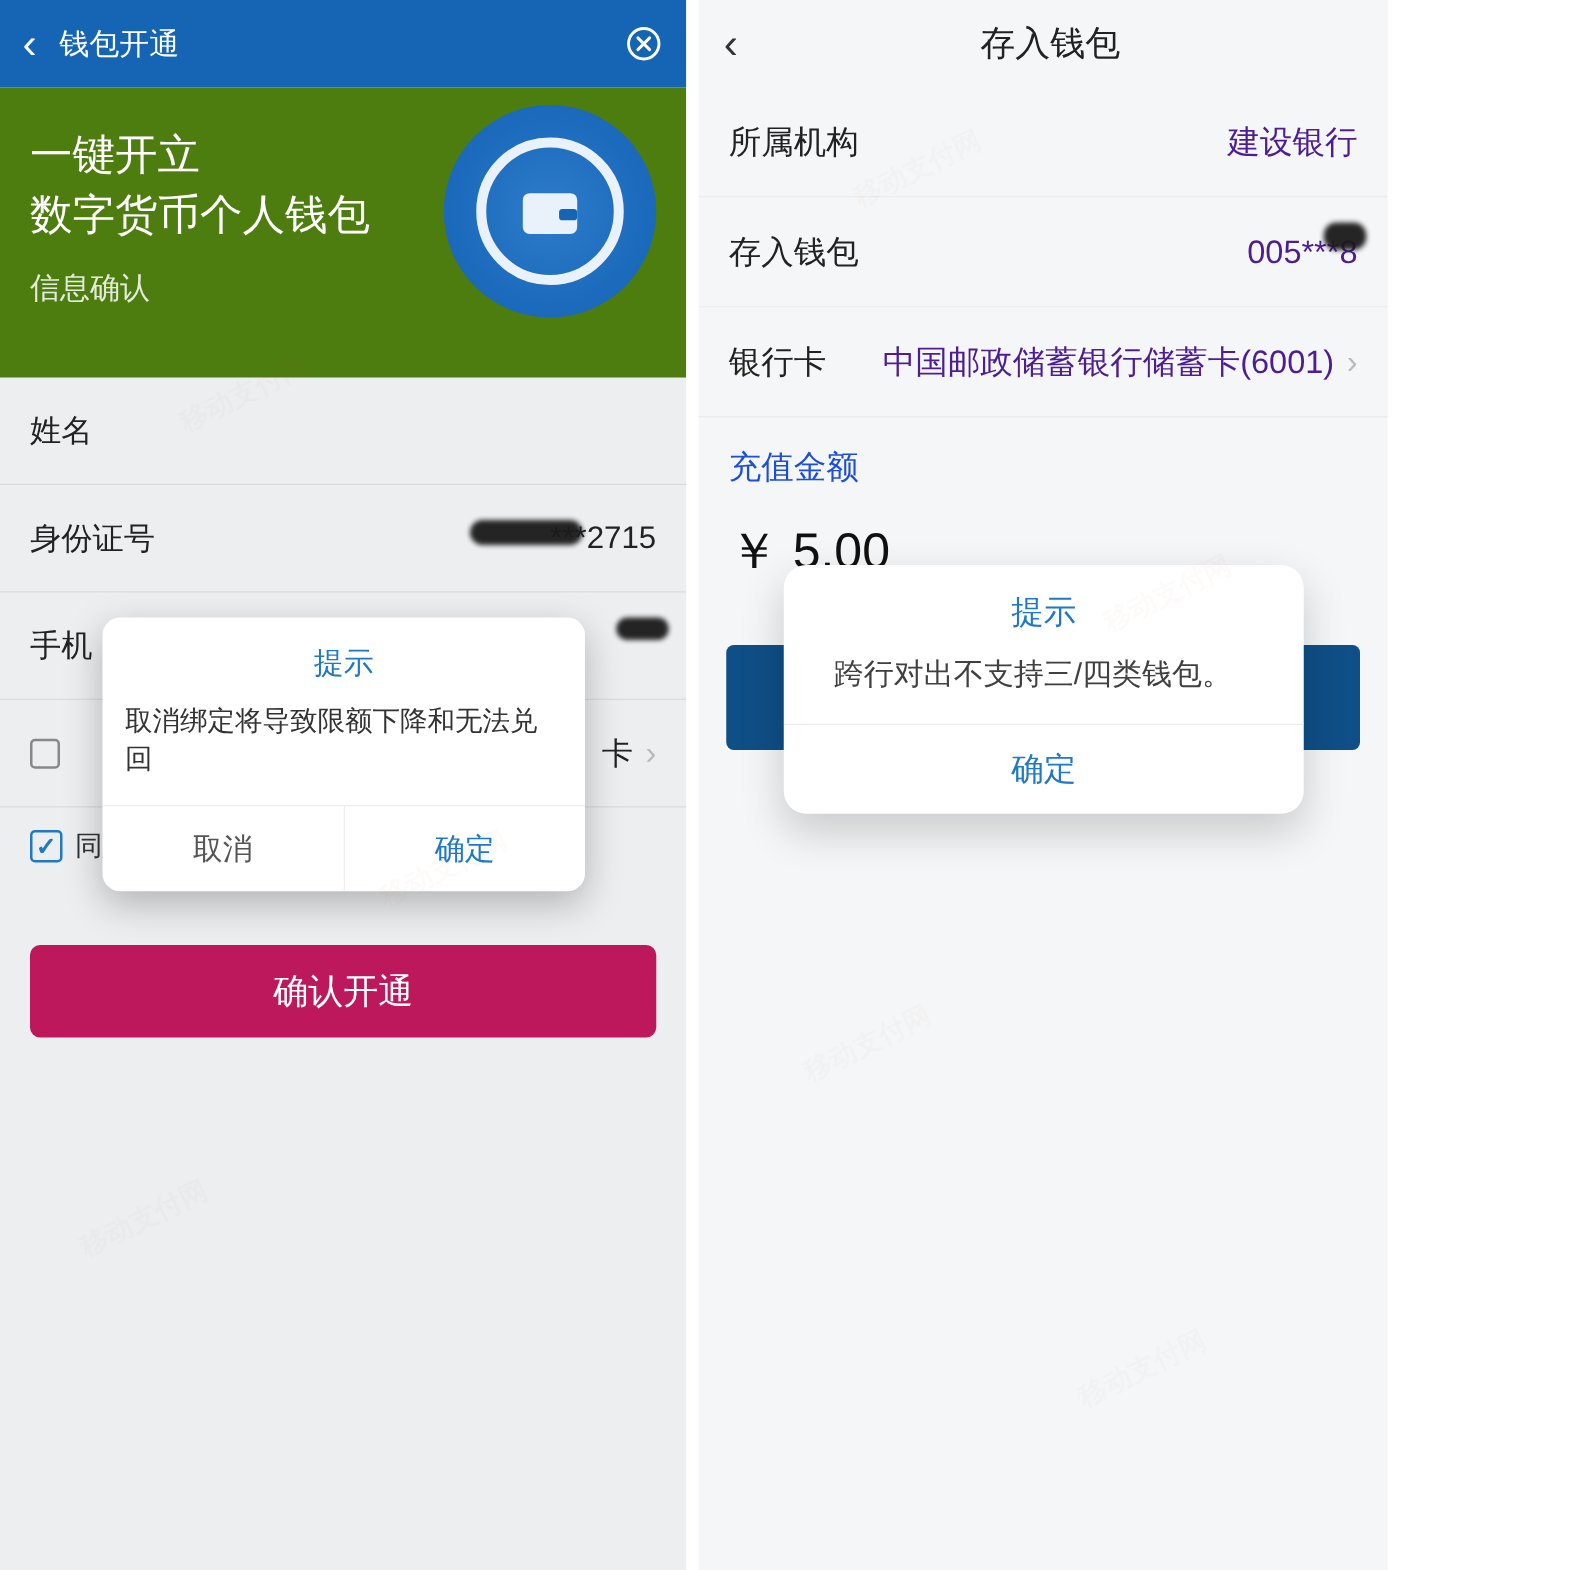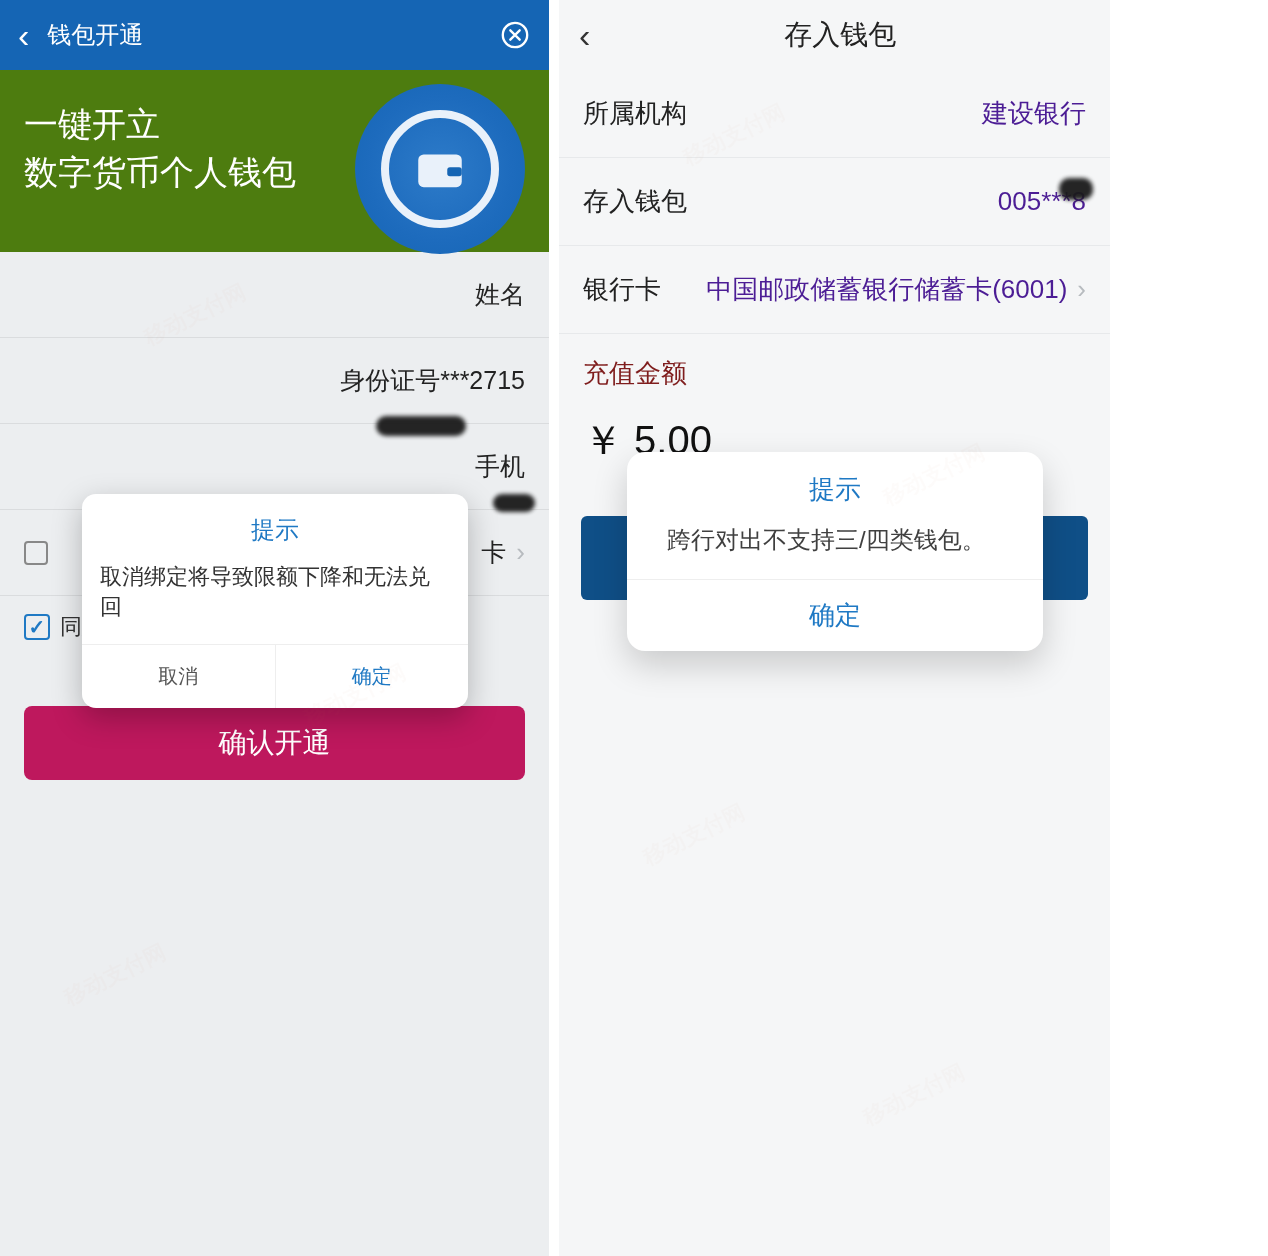--- a/index.html
+++ b/index.html
@@ -21,57 +21,57 @@
   .l-hero .sub { font-size: 24px; opacity: .85; margin-top: 18px; }
   .wallet-ring { position: absolute; right: 24px; top: 14px; width: 170px; height: 170px; border-radius: 50%;
                  background: radial-gradient(circle, #2d7bc9 0%, #1d6bbd 60%, #1565b4 100%);
                  display:flex; align-items:center; justify-content:center; }
   .wallet-ring .inner { width: 118px; height: 118px; border: 8px solid #e9f1fa; border-radius: 50%;
                         display:flex; align-items:center; justify-content:center; }
   .wallet-ring svg { width: 58px; height: 58px; fill: #e9f1fa; }
 
   .form-row { height: 86px; display:flex; align-items:center; padding: 0 24px; font-size: 25px;
               border-bottom: 1px solid #dadcde; color:#222; }
-  .form-row .lbl { flex: 1; text-align: right; }
+  .form-row .lbl { flex: 1; }
   .form-row .val { color:#222; font-size: 25px; }
   .chev { color:#b7bbbf; font-size: 26px; margin-left: 10px; }
 
   .agree-row { display:flex; align-items:center; padding: 16px 24px 0 24px; font-size: 22px; color:#333; }
   .agree-row .cb { width:26px; height:26px; border:2px solid #1f79c4; border-radius:4px; margin-right:10px;
                    display:flex; align-items:center; justify-content:center; color:#1f79c4; font-size:20px; font-weight:700; }
   .agree-row .link { color:#1f79c4; margin-left:6px; }
 
   .primary-btn { margin: 64px 24px 0 24px; height: 74px; background:#be185d; color:#fff; border-radius:8px;
                  display:flex; align-items:center; justify-content:center; font-size:28px; }
 
   
   .overlay { position:absolute; left:0; right:0; top:0; bottom:0; pointer-events:none; }
   .l-dialog { position:absolute; left:82px; top:494px; width:386px; background:#fff; border-radius:14px;
               box-shadow: 0 10px 30px rgba(0,0,0,.25); overflow:hidden; }
   .l-dialog .dlg-title { text-align:center; color:#1f79c4; font-size:24px; padding:20px 0 14px; }
   .l-dialog .dlg-msg   { font-size:22px; color:#333; padding: 2px 18px 22px; }
   .l-dialog .dlg-btns  { display:flex; border-top:1px solid #eee; }
-  .l-dialog .dlg-btns div { flex:1; text-align:center; padding:18px 0; font-size:20px; }
+  .l-dialog .dlg-btns div { flex:1; text-align:center; padding:18px 0; font-size:24px; }
   .l-dialog .dlg-btns div:first-child { color:#555; border-right:1px solid #eee; }
   .l-dialog .dlg-btns div:last-child  { color:#1f79c4; }
 
   
   .smudge { position:absolute; background:#1a1a1a; border-radius:10px; filter: blur(2px); opacity:.95; }
 
   
   .r-header { height: 70px; display:flex; align-items:center; padding:0 20px; background:#f5f6f7; }
   .r-header .back { font-size:34px; color:#333; margin-right:20px; font-weight:300; }
   .r-header .title { flex:1; text-align:center; font-size:28px; color:#222; margin-left:24px; }
   .r-header .spacer { width:44px; }
 
   .r-row { height:88px; display:flex; align-items:center; padding:0 24px; font-size:26px; background:#f5f6f7;
            border-bottom:1px solid #e7e9eb; color:#222; }
   .r-row .lbl { flex:1; }
   .r-row .val { color:#4c1d95; }
-  .r-section-label { padding: 22px 24px 14px; font-size:26px; color:#7f1d1d; }
+  .r-section-label { padding: 22px 24px 14px; font-size:26px; color:#1d4ed8; }
   .r-amount { padding: 8px 24px 28px; font-size:40px; color:#111; }
 
   .r-submit-bar { margin: 20px 22px; height: 84px; background:#0f4f87; border-radius:6px; }
 
   
   .r-dialog { position:absolute; left:68px; top:452px; width:416px; background:#fff; border-radius:18px;
               box-shadow: 0 14px 34px rgba(0,0,0,.18); overflow:hidden; }
   .r-dialog .dlg-title { text-align:center; color:#1f79c4; font-size:26px; padding:20px 0 12px; }
   .r-dialog .dlg-body  { padding: 2px 40px 20px; font-size:24px; color:#404040; line-height:38px; }
   .r-dialog .dlg-ok    { border-top:1px solid #eee; text-align:center; color:#1f79c4; font-size:26px; padding:18px 0; }
@@ -95,20 +95,21 @@
         <svg viewBox="0 0 32 32">
             <circle cx="16" cy="16" r="13" fill="none" stroke="#fff" stroke-width="2.5"></circle>
           <path d="M11 11 L21 21 M21 11 L11 21" stroke="#fff" stroke-width="2.5" stroke-linecap="round"></path>
           </svg>
       </div>
     </div>
 
     <div class="l-hero">
       <div class="h1">一键开立</div>
       <div class="h1">数字货币个人钱包</div>
+      <div class="sub">信息确认</div>
       <div class="wallet-ring">
         <div class="inner">
           <svg viewBox="0 0 64 64">
               <rect x="8" y="16" width="48" height="36" rx="6"></rect>
               <rect x="40" y="30" width="16" height="10" rx="3" fill="#1565b4"></rect>
             </svg>
         </div>
       </div>
     </div>
 

